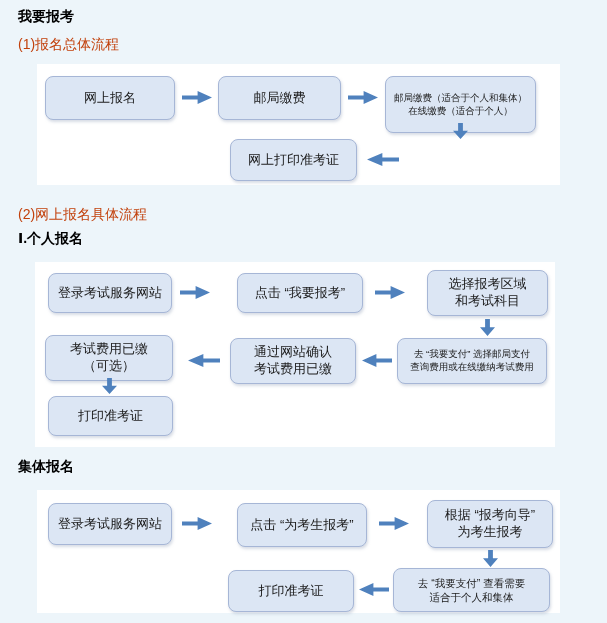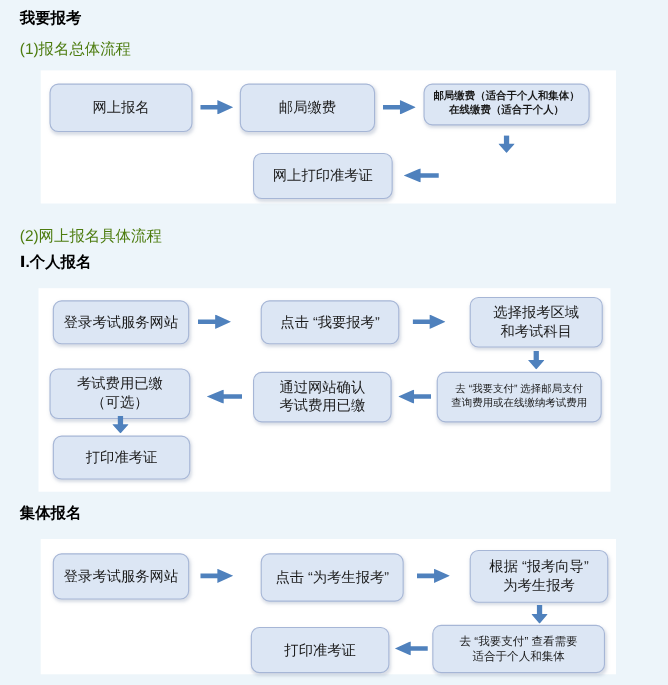--- a/index.html
+++ b/index.html
@@ -4,21 +4,21 @@
 <style>
   html,body { margin:0; padding:0; }
   body {
     width:607px; height:623px; position:relative;
     background:#edf5fa;
     font-family:"Liberation Sans","DejaVu Sans",sans-serif;
     color:#111;
     overflow:hidden;
   }
   .h-bold { position:absolute; font-size:14px; font-weight:bold; color:#000; white-space:nowrap; }
-  .h-reg  { position:absolute; font-size:14px; font-weight:normal; color:#4d7c0f; white-space:nowrap; }
+  .h-reg  { position:absolute; font-size:14px; font-weight:normal; color:#c2410c; white-space:nowrap; }
   .panel  { position:absolute; background:#ffffff; }
   .node {
     position:absolute; box-sizing:border-box;
     background:#dce6f4;
     border:1px solid #a6b6d6;
     border-radius:8px;
     box-shadow:1px 2px 3px rgba(140,155,180,0.35);
     display:flex; flex-direction:column; align-items:center; justify-content:center;
     text-align:center; color:#1a1a1a;
     font-size:13px; line-height:1.28;
@@ -44,21 +44,21 @@
 
   <section class="panel" style="left:37px; top:64px; width:523px; height:121px;">
     <div class="node" style="left:8px; top:12px; width:130px; height:44px;">
       <span>网上报名</span>
     </div>
     <div class="arrow right" style="left:145px; top:27px; width:30px; height:13px;"></div>
     <div class="node" style="left:181px; top:12px; width:123px; height:44px;">
       <span>邮局缴费</span>
     </div>
     <div class="arrow right" style="left:311px; top:27px; width:30px; height:13px;"></div>
-    <div class="node small" style="left:348px; top:12px; width:151px; height:38px;font-weight:bold;">
+    <div class="node small" style="left:348px; top:12px; width:151px; height:57px;">
       <span>邮局缴费（适合于个人和集体）</span>
       <span>在线缴费（适合于个人）</span>
     </div>
     <div class="arrow down" style="left:416px; top:59px; width:15px; height:16px;"></div>
     <div class="arrow left" style="left:330px; top:89px; width:32px; height:13px;"></div>
     <div class="node" style="left:193px; top:75px; width:127px; height:42px;">
       <span>网上打印准考证</span>
     </div>
   </section>
 

